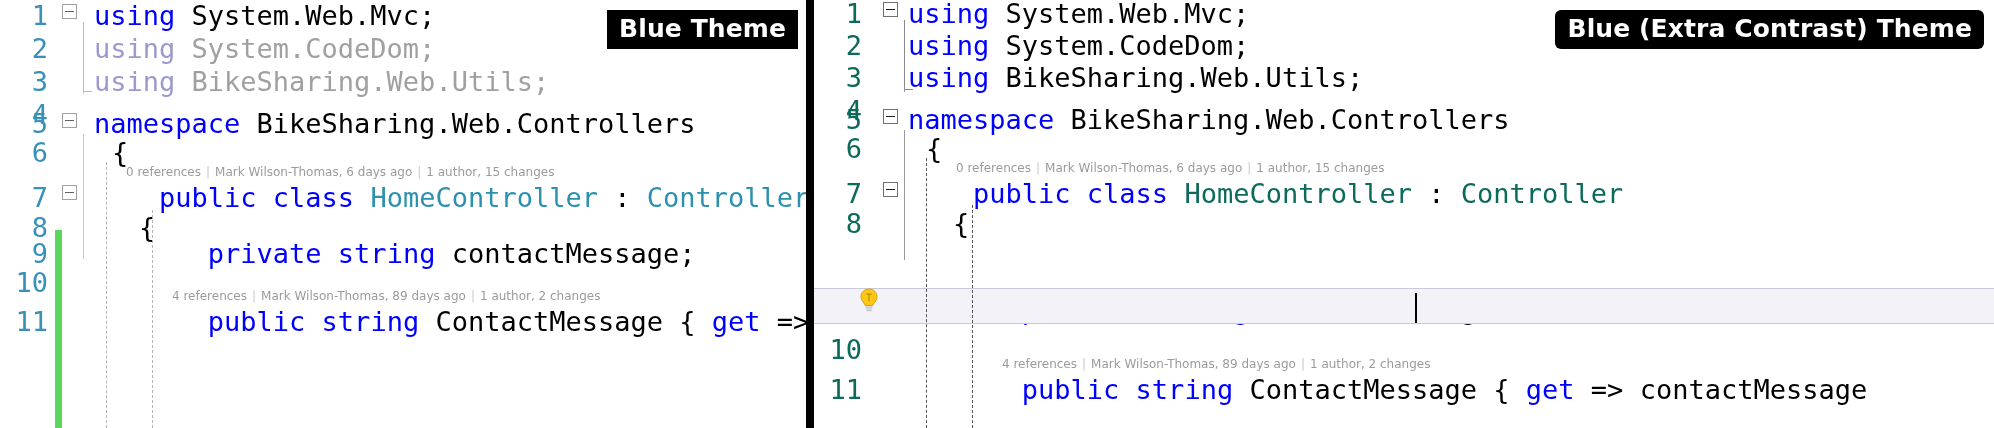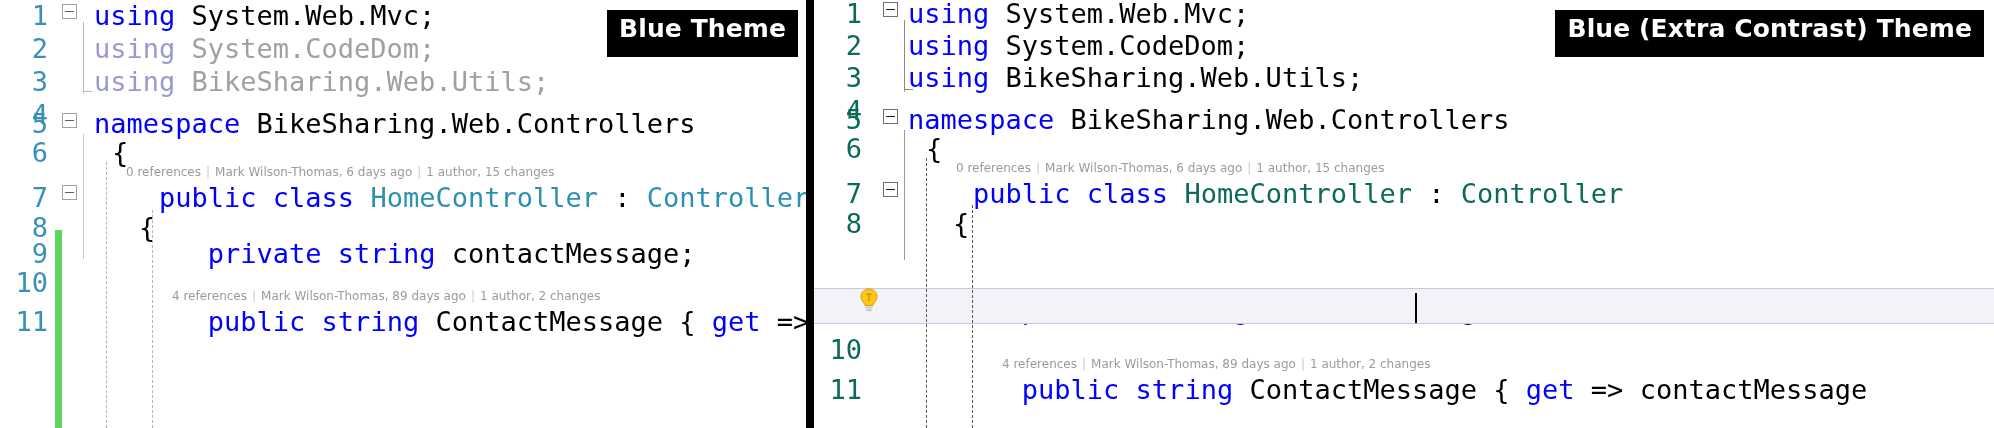--- a/index.html
+++ b/index.html
@@ -44,27 +44,27 @@
   
   .theme-badge {
     position: absolute;
     top: 10px;
     background: #000000;
     color: #ffffff;
     font-family: "DejaVu Sans", sans-serif;
     font-weight: bold;
     font-size: 25px;
     line-height: 1;
-    padding: 6px 12px 16px 12px;
+    padding: 6px 12px 8px 12px;
     letter-spacing: 0.1px;
     white-space: nowrap;
     z-index: 40;
   }
   .badge-left  { right: 8px; }
-  .badge-right { right: 10px; }
+  .badge-right { right: 10px; border-radius: 6px; }
 
   
   .code-line {
     position: absolute;
     left: 0;
     width: 100%;
     height: 38px;
     display: flex;
     align-items: center;
     white-space: pre;

